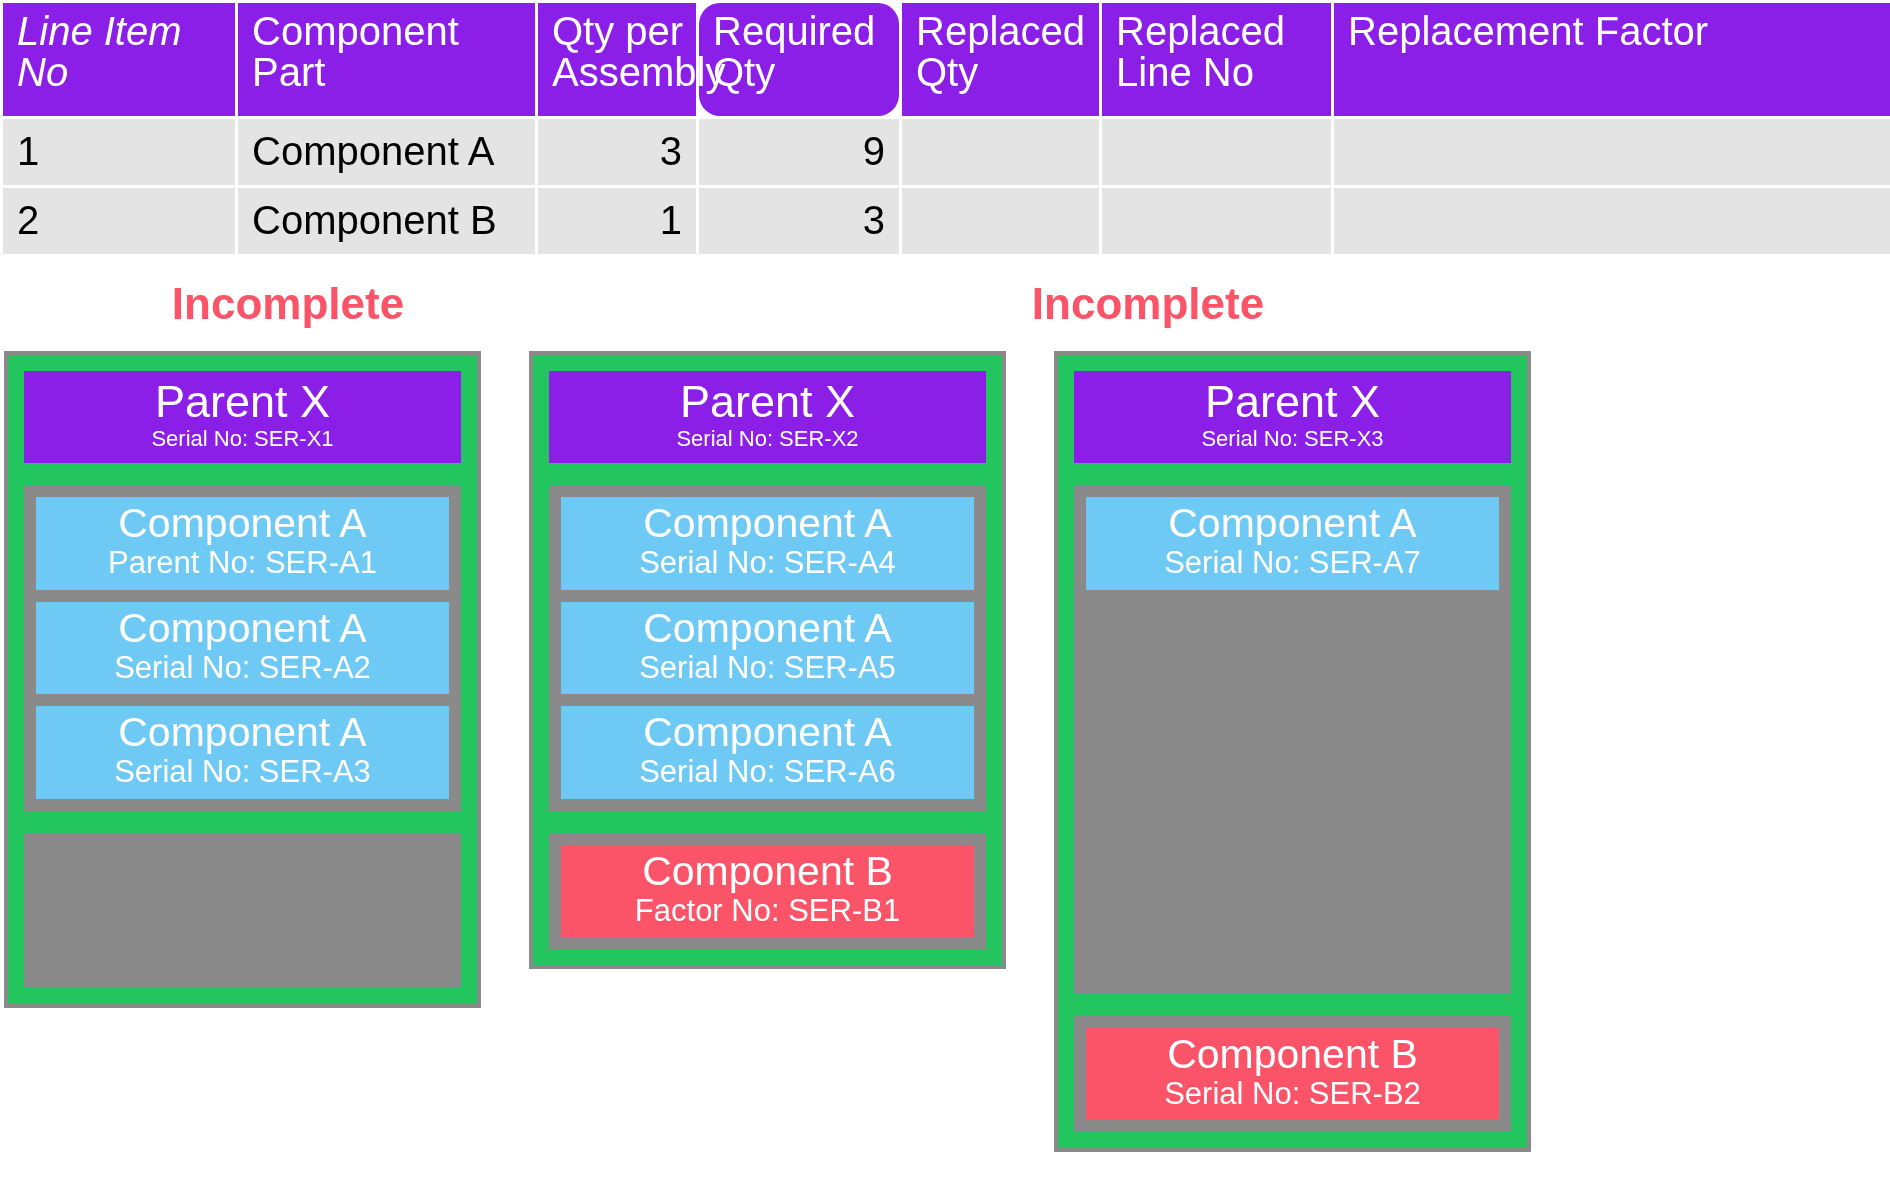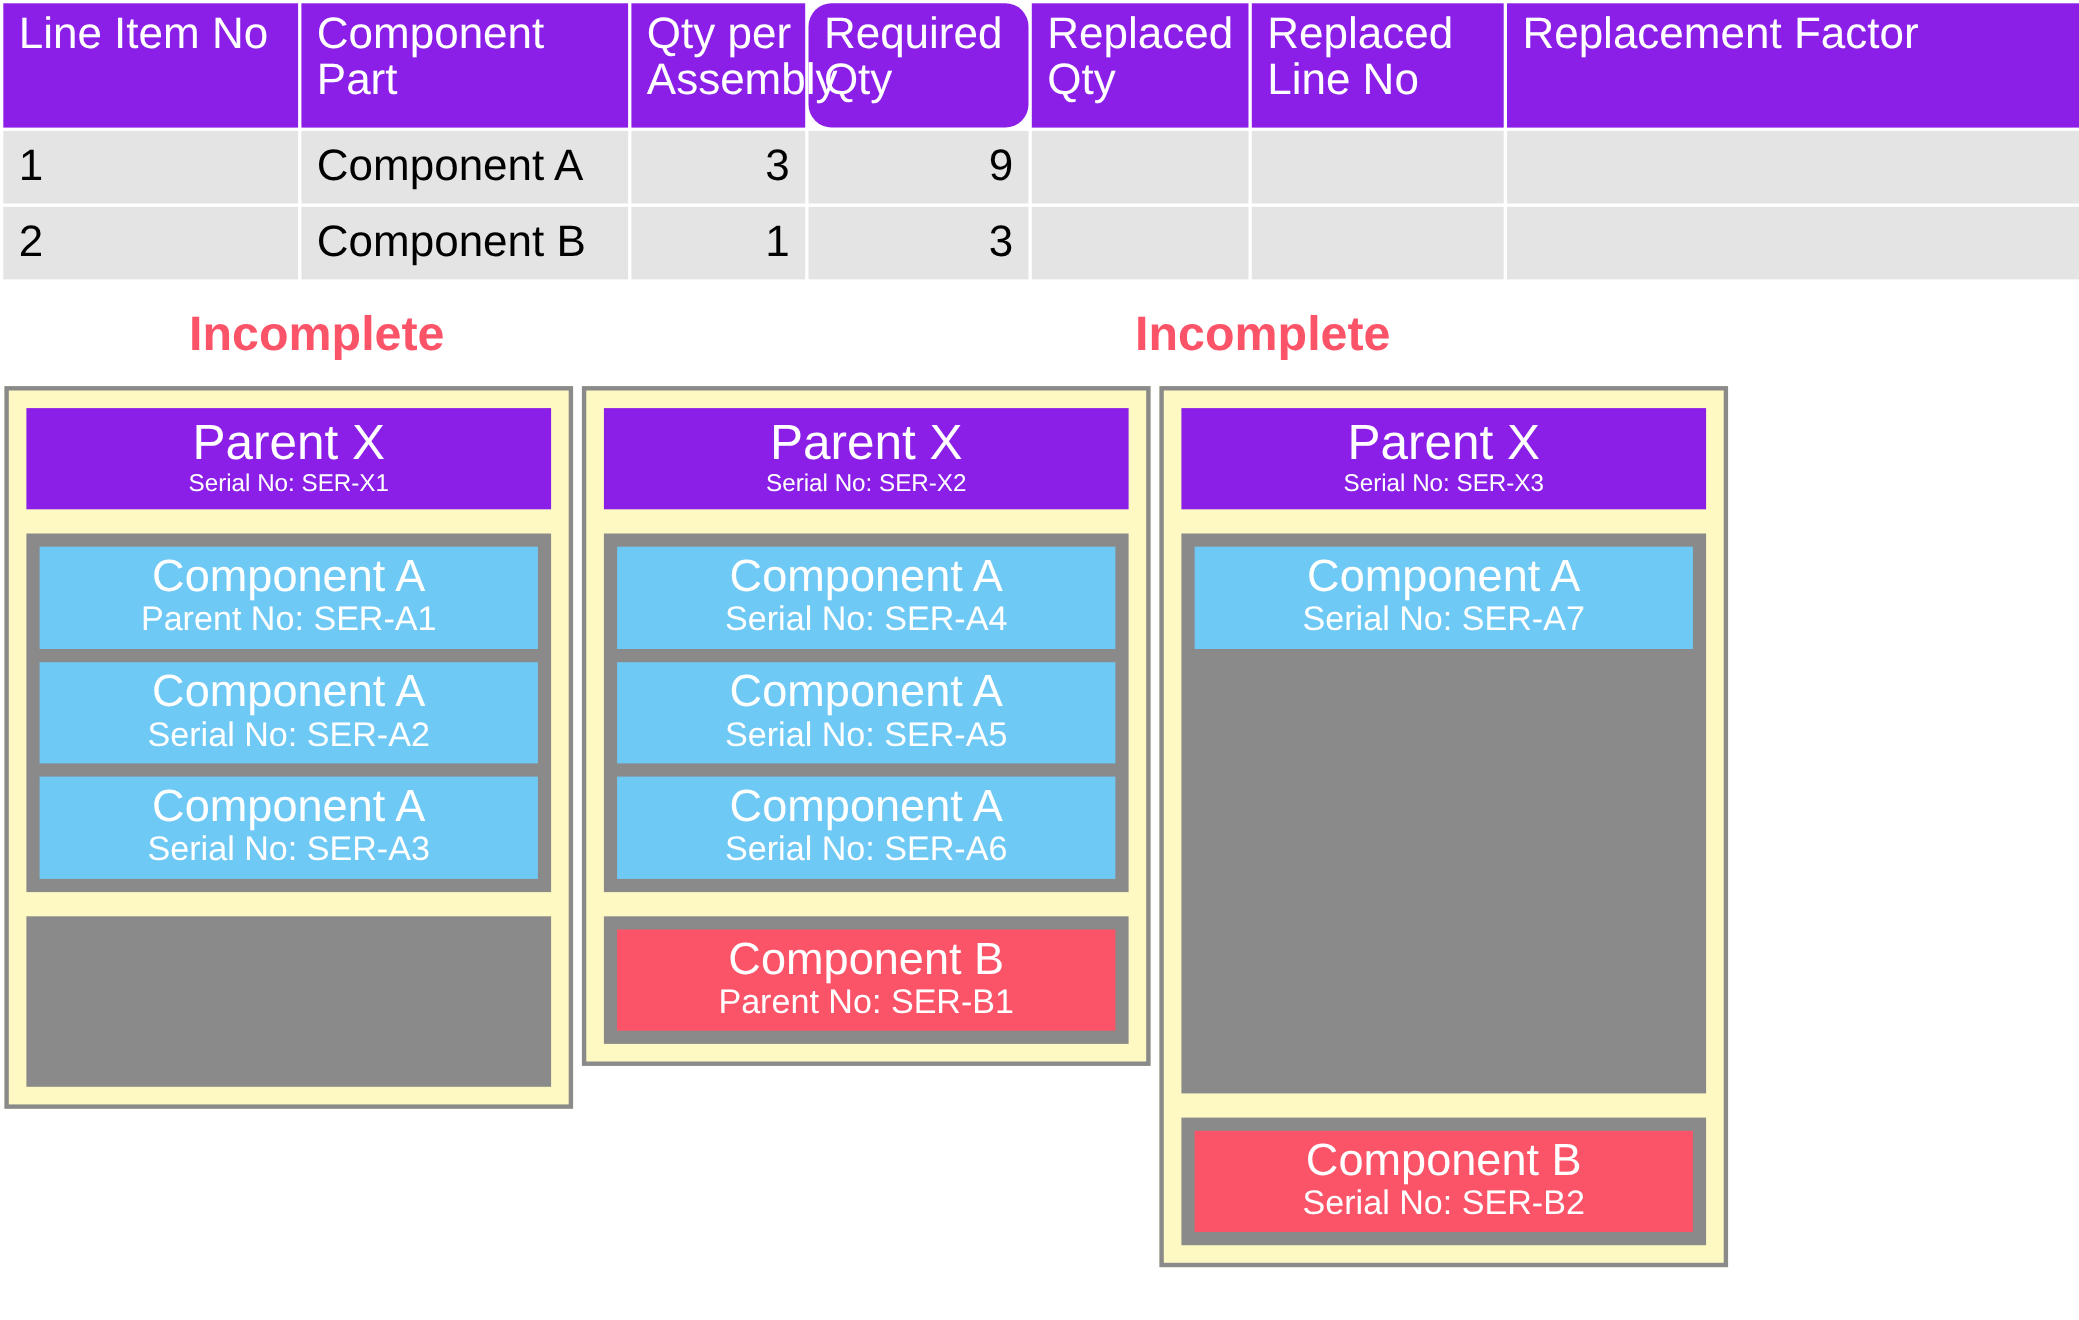--- a/index.html
+++ b/index.html
@@ -33,21 +33,21 @@
     color: #000000;
     font-size: 40px;
     padding: 8px 14px 10px 14px;
     height: 66px;
     vertical-align: middle;
     white-space: nowrap;
   }
   td.num { text-align: right; padding-right: 20px; }
   td.blank { }
 
-  .col-line  { width: 268px; }
+  .col-line  { width: 232px; font-style: italic; }
   .col-part  { width: 297px; }
   .col-qpa   { width: 158px; }
   .col-req   { width: 200px; border-radius: 21px; }
   .col-rqty  { width: 197px; }
   .col-rline { width: 229px; }
   .col-rfac  { width: 563px; }
 
   
   #status-row {
     position: relative;
@@ -64,22 +64,22 @@
   }
 
   
   #cards {
     position: relative;
     height: 820px;
   }
   .card {
     position: absolute;
     top: 0;
-    width: 517px;
-    background: #fef9c3;
+    width: 477px;
+    background: #22c55e;
     border: 4px solid #8A8A8A;
     padding: 16px;
   }
   .parent-box {
     background: #8B1FE8;
     color: #ffffff;
     text-align: center;
     padding: 6px 0 12px 0;
     margin-bottom: 22px;
   }
@@ -191,21 +191,21 @@
         <span class="comp-serial">Serial No: SER-A5</span>
       </div>
       <div class="comp-box comp-a">
         <span class="comp-title">Component A</span>
         <span class="comp-serial">Serial No: SER-A6</span>
       </div>
     </div>
     <div class="group">
       <div class="comp-box comp-b">
         <span class="comp-title">Component B</span>
-        <span class="comp-serial">Parent No: SER-B1</span>
+        <span class="comp-serial">Factor No: SER-B1</span>
       </div>
     </div>
   </div>
 
   <div class="card" id="card-2" style="left: 1054px;">
     <div class="parent-box">
       <span class="part-title">Parent X</span>
       <span class="part-serial">Serial No: SER-X3</span>
     </div>
     <div class="group" id="group-3a">

